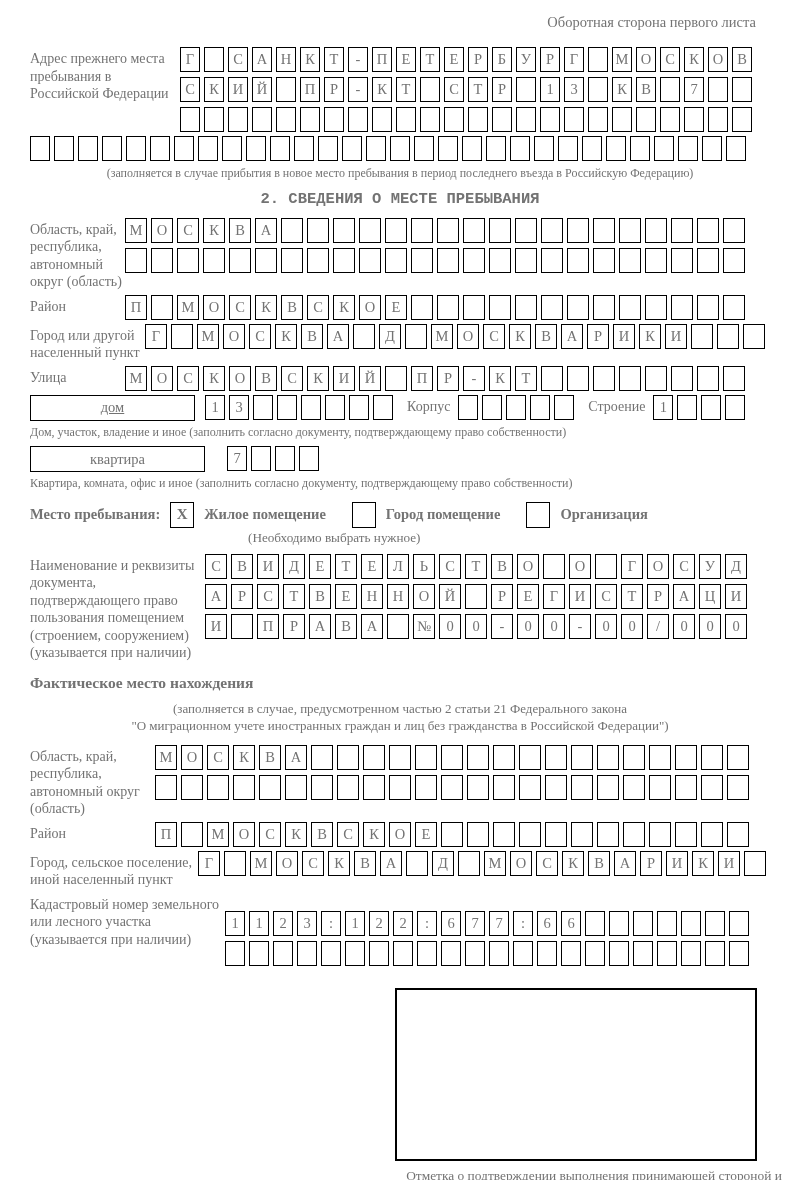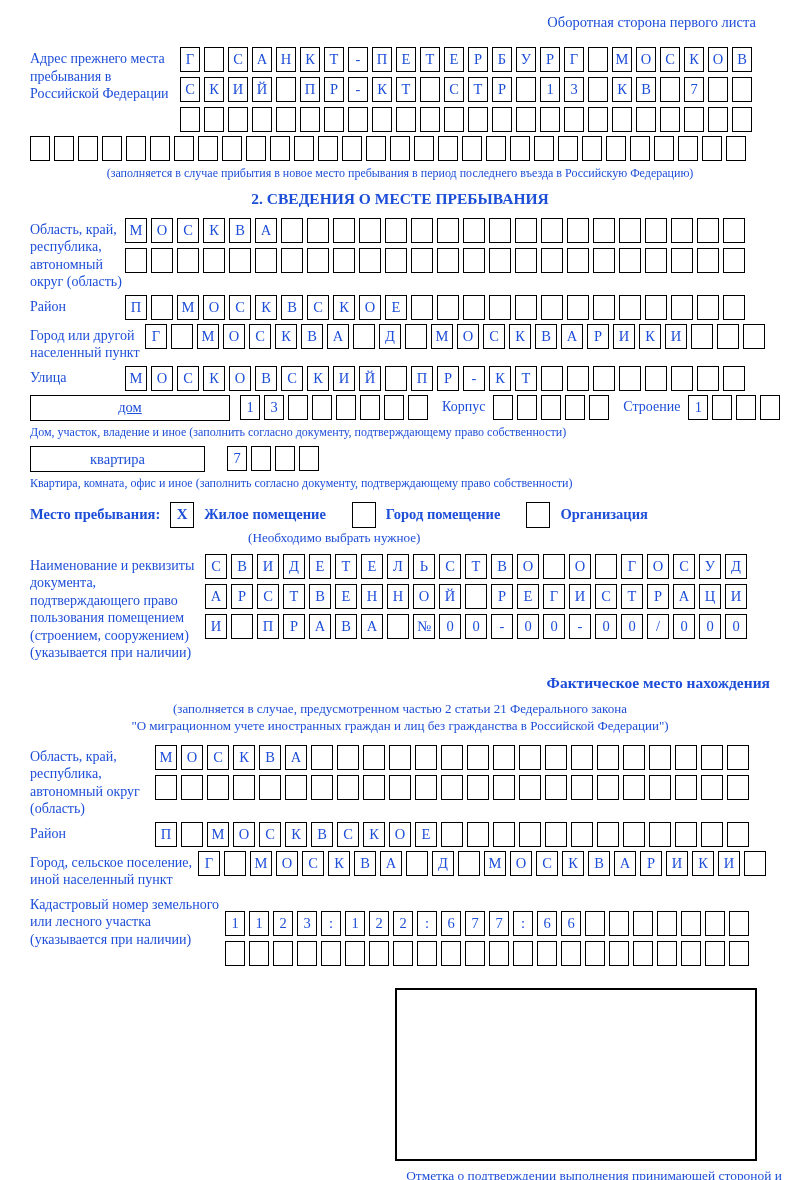--- a/index.html
+++ b/index.html
@@ -1,53 +1,53 @@
 <!DOCTYPE html>
 <html><head>
 <meta charset="utf-8">
 <style>
   html,body{margin:0;padding:0;background:#fff;}
   .page{
-    width:800px;height:1180px;background:#ffffff;color:#1d4ed8;
+    width:800px;height:1180px;background:#ffffff;color:#737373;
     font-family:"Liberation Serif", serif;
     box-sizing:border-box;padding:14px 30px 0 30px;overflow:hidden;position:relative;
   }
   .top-note{font-size:14.5px;text-align:right;padding-right:14px;margin-bottom:16px;}
   .frow{display:flex;align-items:flex-start;margin-bottom:4px;}
   .flabel{font-size:14px;line-height:1.25;flex-shrink:0;padding-top:3px;}
   .w150{width:150px;} .w95{width:95px;} .w115{width:115px;} .w175{width:175px;}
   .w125{width:125px;} .w168{width:168px;} .w195{width:195px;}
   .stack{display:flex;flex-direction:column;}
   .box-row{display:flex;gap:4px;margin-bottom:5px;}
   .cbox{
     box-sizing:border-box;border:1.6px solid #000;height:25px;flex-shrink:0;
     display:flex;align-items:center;justify-content:center;
     font-size:14.5px;line-height:1;background:#fff;
   }
   .pa .cbox{width:20px;}       
   .pb .cbox{width:22px;}       
   .cap{font-size:12px;line-height:1.3;}
   .center{text-align:center;}
-  .sec-title{font-size:15.5px;font-weight:bold;text-align:center;margin:8px 0 10px 0;}
+  .sec-title{font-size:15.5px;font-weight:bold;text-align:center;margin:8px 0 10px 0;font-family:Liberation Mono, monospace;}
   .wide-box{
     box-sizing:border-box;border:1.6px solid #000;height:26px;flex-shrink:0;
     display:flex;align-items:center;justify-content:center;font-size:14.5px;background:#fff;
   }
-  .wb165{width:200px;margin-right:10px;text-decoration:underline;} .wb205{width:175px;margin-right:22px;}
+  .wb165{width:165px;margin-right:10px;text-decoration:underline;} .wb205{width:175px;margin-right:22px;}
   .inline-label{font-size:14px;padding:4px 8px 0 14px;flex-shrink:0;}
   .stay-row{display:flex;align-items:center;margin:10px 0 2px 0;font-weight:bold;}
   .stay-row .lbl{font-size:14.5px;margin-right:10px;}
   .checkbox{
     box-sizing:border-box;border:1.6px solid #000;width:24px;height:26px;flex-shrink:0;
     display:flex;align-items:center;justify-content:center;font-size:15px;background:#fff;
   }
   .stay-opt{font-size:14.5px;margin:0 26px 0 10px;}
   .stay-note{font-size:13.2px;margin:0 0 8px 218px;}
   .note-line{font-size:13px;text-align:center;line-height:1.35;}
-  .fact-title{font-size:15.5px;font-weight:bold;text-align:right;margin:12px 0 8px 0;}
+  .fact-title{font-size:15.5px;font-weight:bold;text-align:left;margin:12px 0 8px 0;}
   .stamp-wrap{margin-left:363px;width:402px;margin-top:22px;}
   .stamp-box{
     box-sizing:border-box;border:2px solid #000;width:362px;height:173px;
     margin-left:2px;background:#fff;
   }
   .stamp-note{font-size:13.4px;text-align:center;line-height:1.4;margin-top:6px;}
   .mb0{margin-bottom:0;}
 </style>
 </head>
 <body>

